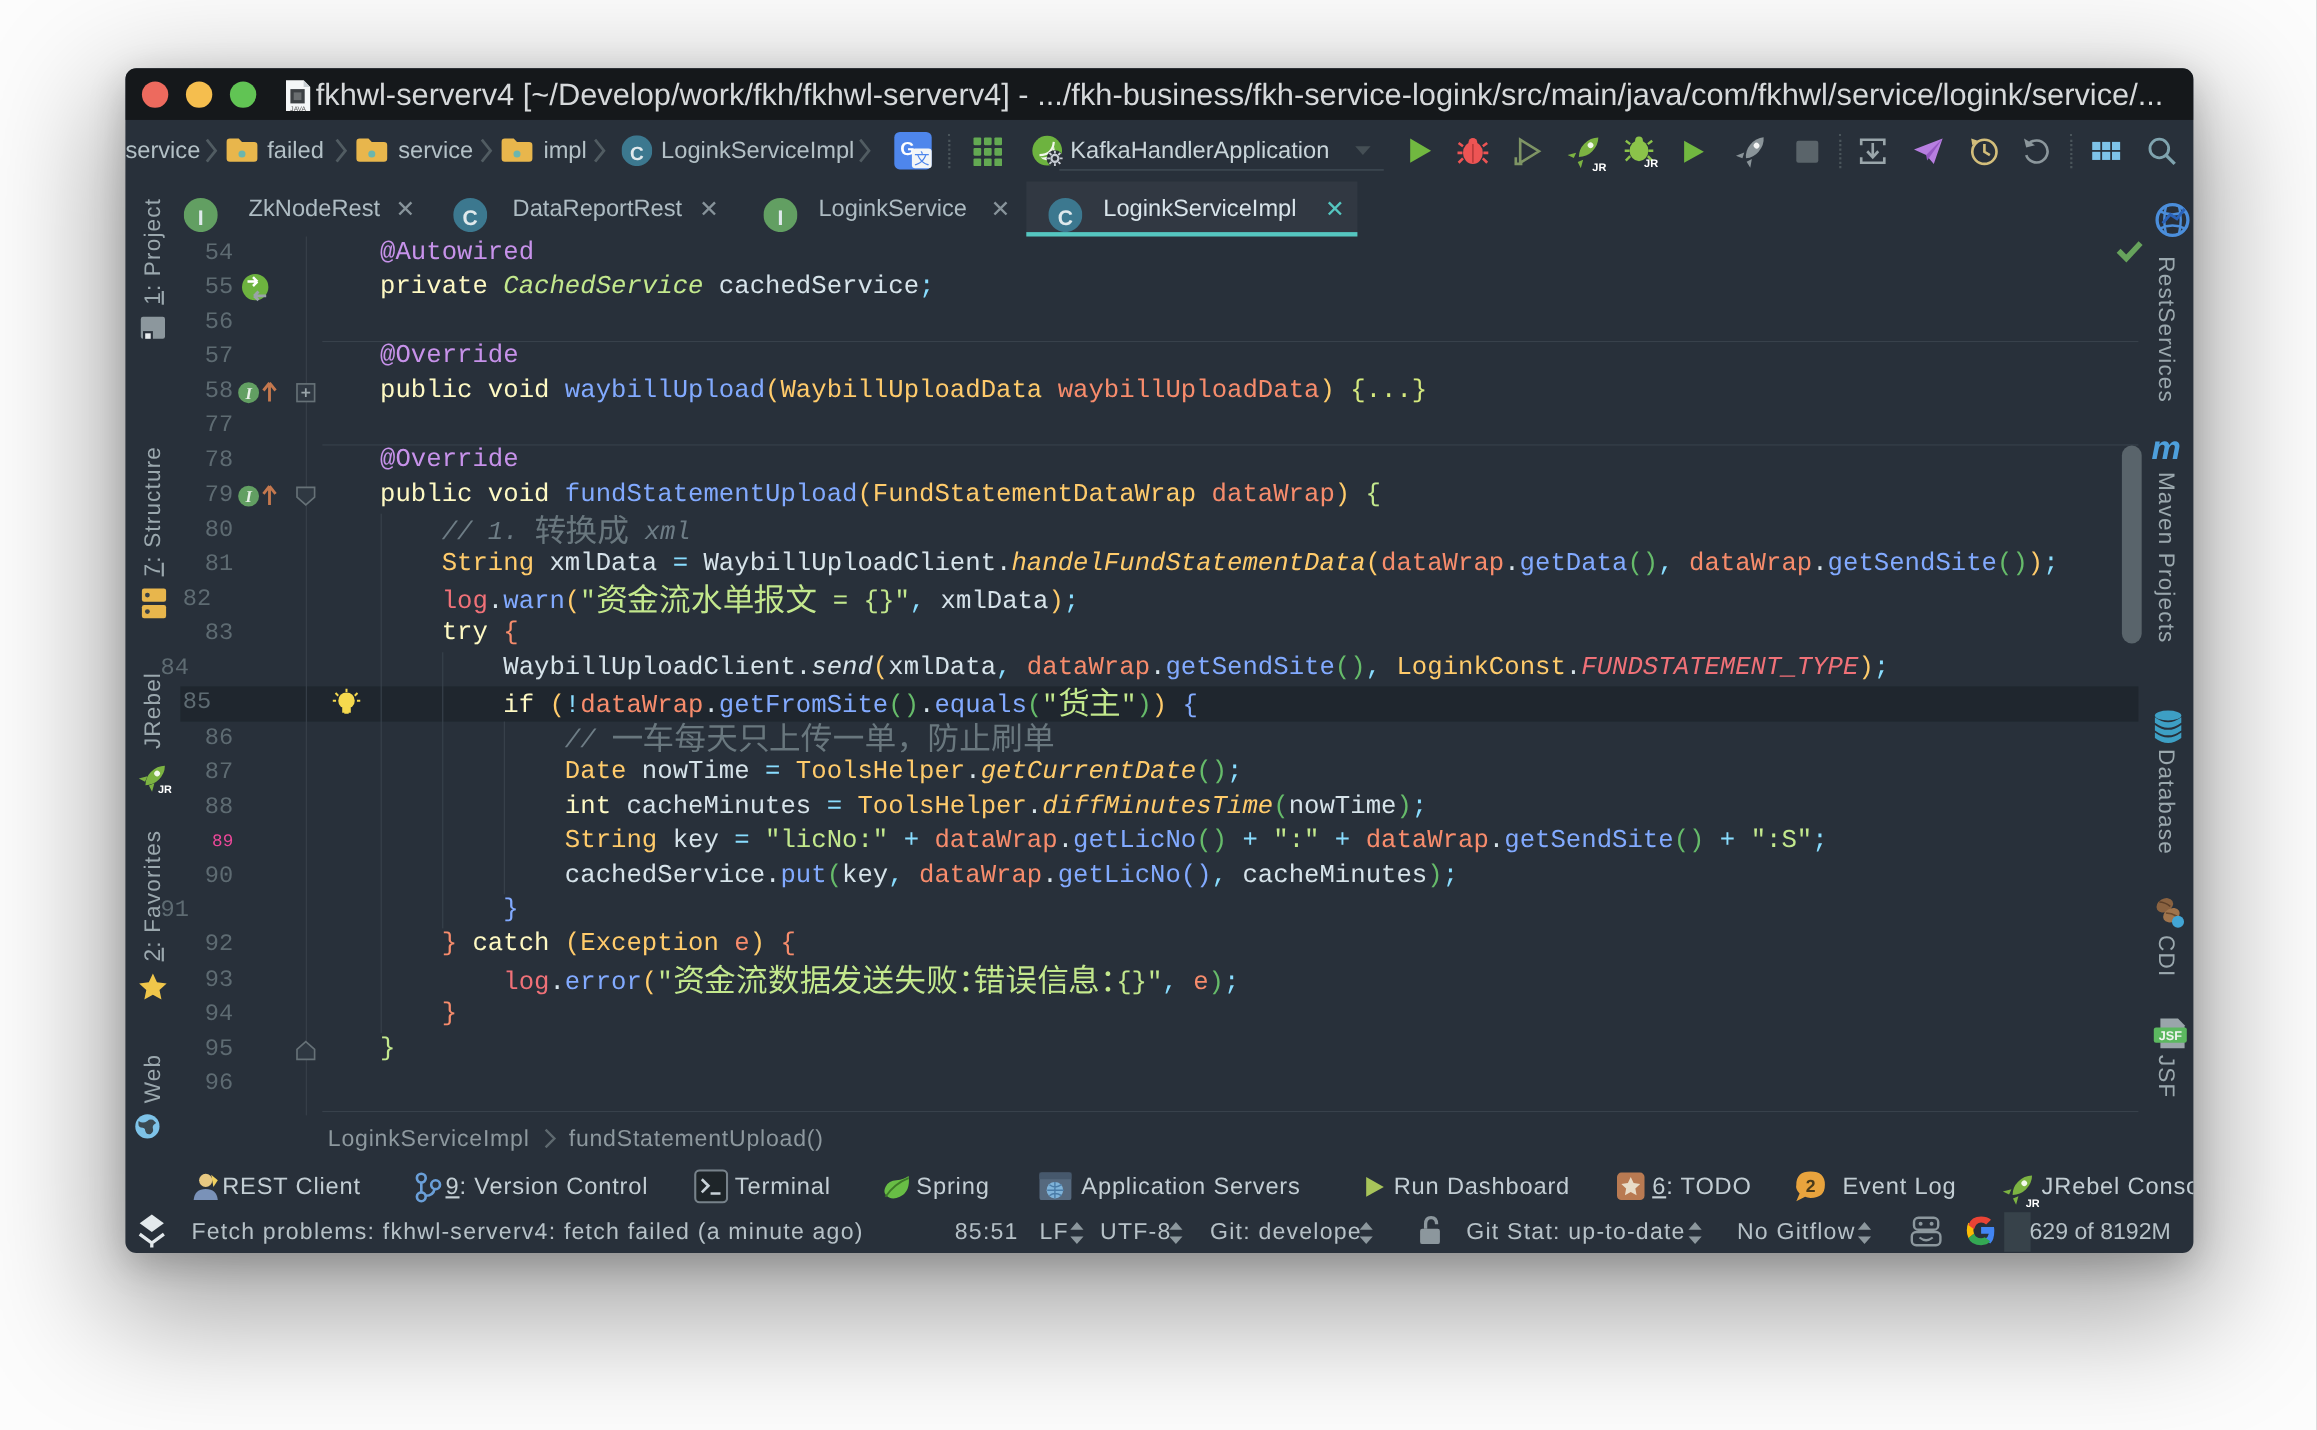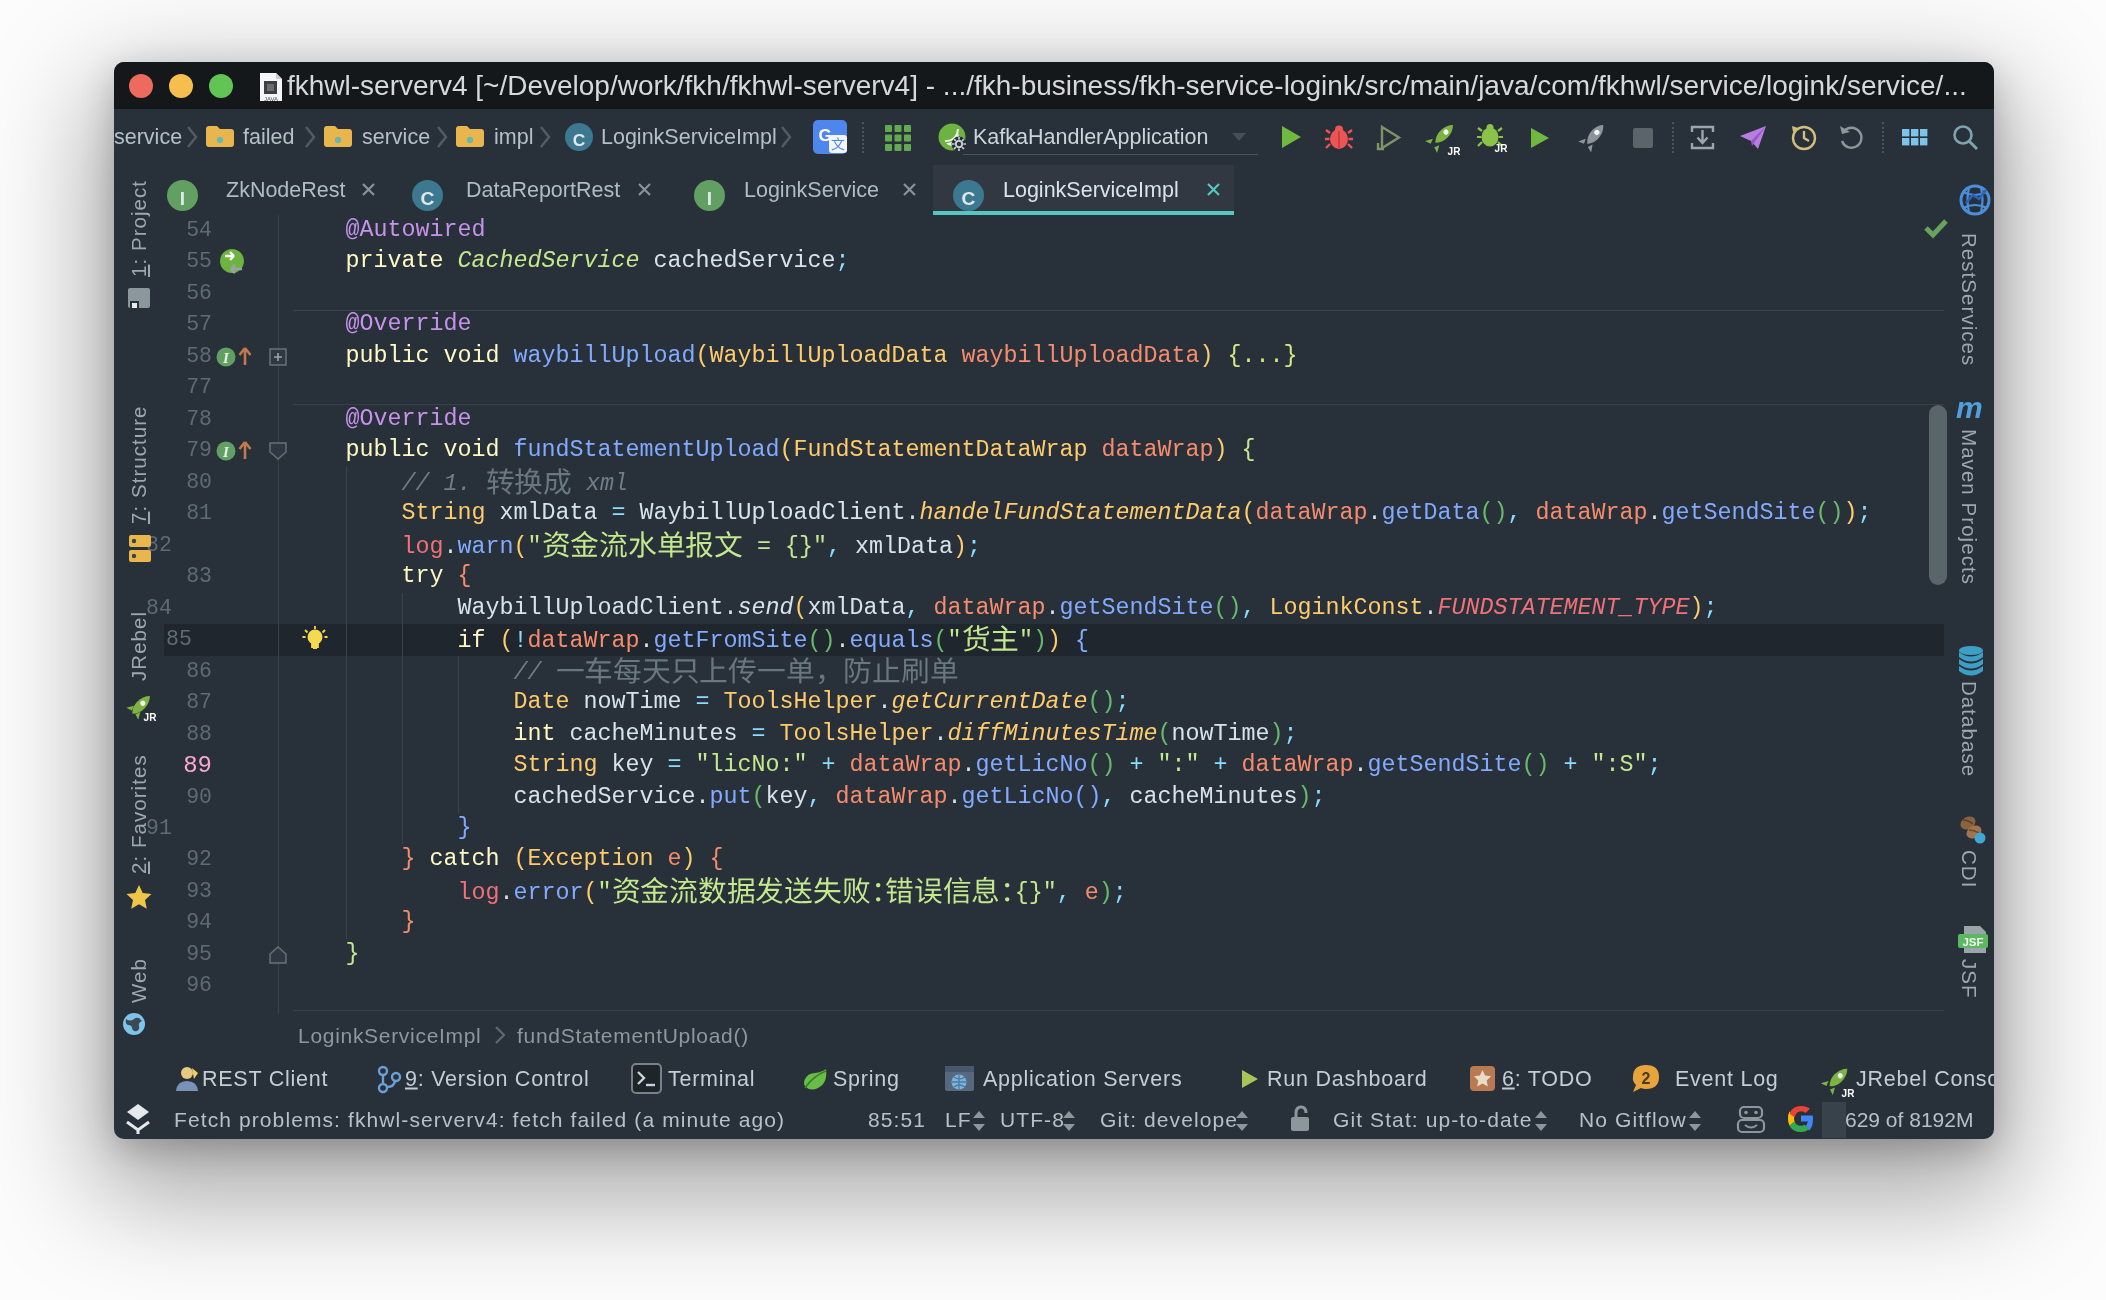--- a/index.html
+++ b/index.html
@@ -334,28 +334,28 @@
     <div style="position:absolute;left:32px;top:152.86px;width:66px;text-align:right;font-family:'Liberation Mono',monospace;font-size:21.5px;line-height:31.48px;color:#5E6B72">54</div>
     <div style="position:absolute;left:32px;top:184.34px;width:66px;text-align:right;font-family:'Liberation Mono',monospace;font-size:21.5px;line-height:31.48px;color:#5E6B72">55</div>
     <div style="position:absolute;left:32px;top:215.82px;width:66px;text-align:right;font-family:'Liberation Mono',monospace;font-size:21.5px;line-height:31.48px;color:#5E6B72">56</div>
     <div style="position:absolute;left:32px;top:247.30px;width:66px;text-align:right;font-family:'Liberation Mono',monospace;font-size:21.5px;line-height:31.48px;color:#5E6B72">57</div>
     <div style="position:absolute;left:32px;top:278.78px;width:66px;text-align:right;font-family:'Liberation Mono',monospace;font-size:21.5px;line-height:31.48px;color:#5E6B72">58</div>
     <div style="position:absolute;left:32px;top:310.26px;width:66px;text-align:right;font-family:'Liberation Mono',monospace;font-size:21.5px;line-height:31.48px;color:#5E6B72">77</div>
     <div style="position:absolute;left:32px;top:341.74px;width:66px;text-align:right;font-family:'Liberation Mono',monospace;font-size:21.5px;line-height:31.48px;color:#5E6B72">78</div>
     <div style="position:absolute;left:32px;top:373.22px;width:66px;text-align:right;font-family:'Liberation Mono',monospace;font-size:21.5px;line-height:31.48px;color:#5E6B72">79</div>
     <div style="position:absolute;left:32px;top:404.70px;width:66px;text-align:right;font-family:'Liberation Mono',monospace;font-size:21.5px;line-height:31.48px;color:#5E6B72">80</div>
     <div style="position:absolute;left:32px;top:436.18px;width:66px;text-align:right;font-family:'Liberation Mono',monospace;font-size:21.5px;line-height:31.48px;color:#5E6B72">81</div>
-    <div style="position:absolute;left:32px;top:467.66px;width:66px;text-align:left;font-family:'Liberation Mono',monospace;font-size:21.5px;line-height:31.48px;color:#5E6B72">82</div>
+    <div style="position:absolute;left:32px;top:467.66px;width:66px;text-align:center;font-family:'Liberation Mono',monospace;font-size:21.5px;line-height:31.48px;color:#5E6B72">82</div>
     <div style="position:absolute;left:32px;top:499.14px;width:66px;text-align:right;font-family:'Liberation Mono',monospace;font-size:21.5px;line-height:31.48px;color:#5E6B72">83</div>
     <div style="position:absolute;left:32px;top:530.62px;width:66px;text-align:left;font-family:'Liberation Mono',monospace;font-size:21.5px;line-height:31.48px;color:#5E6B72">84</div>
     <div style="position:absolute;left:32px;top:562.10px;width:66px;text-align:center;font-family:'Liberation Mono',monospace;font-size:21.5px;line-height:31.48px;color:#5E6B72">85</div>
     <div style="position:absolute;left:32px;top:593.58px;width:66px;text-align:right;font-family:'Liberation Mono',monospace;font-size:21.5px;line-height:31.48px;color:#5E6B72">86</div>
     <div style="position:absolute;left:32px;top:625.06px;width:66px;text-align:right;font-family:'Liberation Mono',monospace;font-size:21.5px;line-height:31.48px;color:#5E6B72">87</div>
     <div style="position:absolute;left:32px;top:656.54px;width:66px;text-align:right;font-family:'Liberation Mono',monospace;font-size:21.5px;line-height:31.48px;color:#5E6B72">88</div>
-    <div style="position:absolute;left:32px;top:688.02px;width:66px;text-align:right;font-family:'Liberation Mono',monospace;font-size:24px;line-height:31.48px;color:#f9a8d4">89</div>
+    <div style="position:absolute;left:32px;top:688.02px;width:66px;text-align:right;font-family:'Liberation Mono',monospace;font-size:16px;line-height:31.48px;color:#ec4899">89</div>
     <div style="position:absolute;left:32px;top:719.50px;width:66px;text-align:right;font-family:'Liberation Mono',monospace;font-size:21.5px;line-height:31.48px;color:#5E6B72">90</div>
     <div style="position:absolute;left:32px;top:750.98px;width:66px;text-align:left;font-family:'Liberation Mono',monospace;font-size:21.5px;line-height:31.48px;color:#5E6B72">91</div>
     <div style="position:absolute;left:32px;top:782.46px;width:66px;text-align:right;font-family:'Liberation Mono',monospace;font-size:21.5px;line-height:31.48px;color:#5E6B72">92</div>
     <div style="position:absolute;left:32px;top:813.94px;width:66px;text-align:right;font-family:'Liberation Mono',monospace;font-size:21.5px;line-height:31.48px;color:#5E6B72">93</div>
     <div style="position:absolute;left:32px;top:845.42px;width:66px;text-align:right;font-family:'Liberation Mono',monospace;font-size:21.5px;line-height:31.48px;color:#5E6B72">94</div>
     <div style="position:absolute;left:32px;top:876.90px;width:66px;text-align:right;font-family:'Liberation Mono',monospace;font-size:21.5px;line-height:31.48px;color:#5E6B72">95</div>
     <div style="position:absolute;left:32px;top:908.38px;width:66px;text-align:right;font-family:'Liberation Mono',monospace;font-size:21.5px;line-height:31.48px;color:#5E6B72">96</div>
     <div class="cl" style="left:231.5px;top:152.86px"><span class="a">@Autowired</span></div>
     <div class="cl" style="left:231.5px;top:184.34px"><span class="k">private </span><span class="gi">CachedService </span><span class="w">cachedService</span><span class="c">;</span></div>
     <div class="cl" style="left:231.5px;top:247.30px"><span class="a">@Override</span></div>

